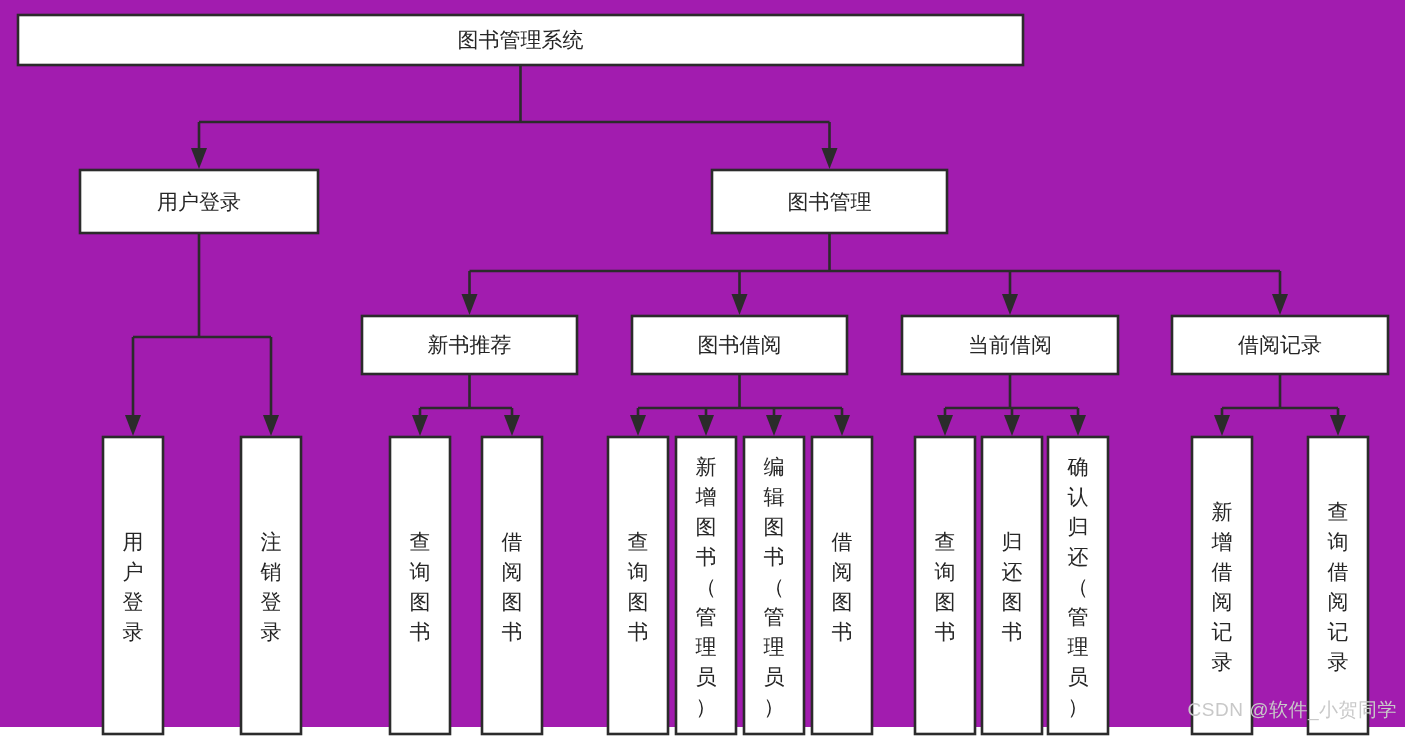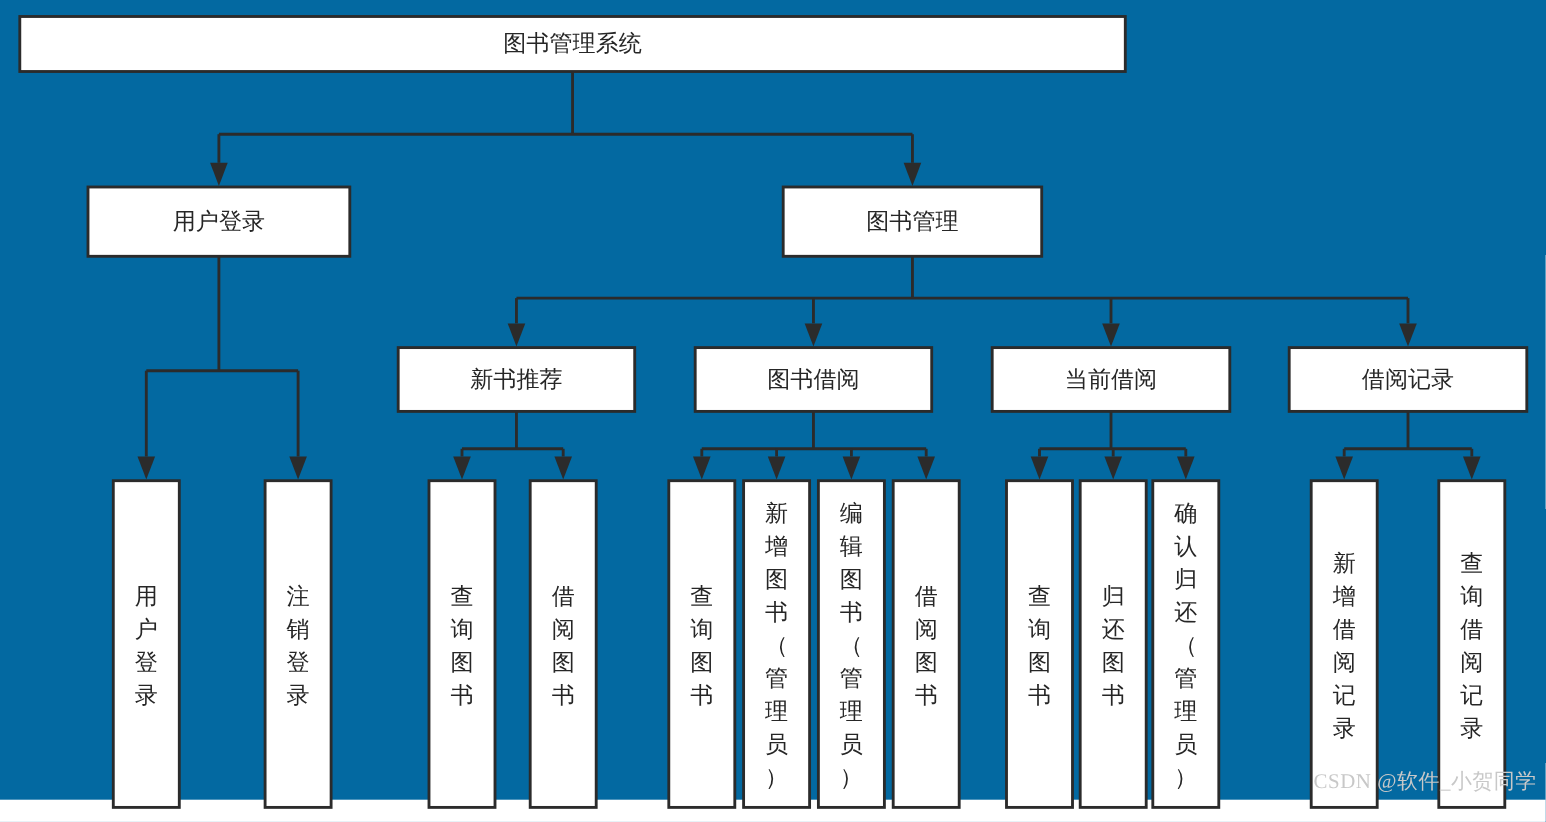--- a/index.html
+++ b/index.html
@@ -11,21 +11,21 @@
   body {
     width: 1405px;
     height: 747px;
     font-family: "DejaVu Sans", "Liberation Sans", sans-serif;
     overflow: hidden;
   }
   #diagram-root {
     position: relative;
     width: 1405px;
     height: 727px;
-    background: #0369a1;
+    background: #a21caf;
   }
   svg.diagram-canvas {
     position: absolute;
     top: 0;
     left: 0;
     width: 1405px;
     height: 747px;
     display: block;
   }
   .node-box {
@@ -53,21 +53,21 @@
   .node-label-vertical {
     fill: #262626;
     font-family: "DejaVu Sans", "Liberation Sans", sans-serif;
     font-size: 21px;
     text-anchor: middle;
   }
   .watermark-text {
     position: absolute;
     right: 8px;
     bottom: 4px;
-    font-family: Liberation Serif, serif;
+    font-family: Liberation Sans, sans-serif;
     font-size: 19px;
     color: #c8c8c8;
     letter-spacing: 0.5px;
     white-space: nowrap;
     user-select: none;
   }
 </style>
 </head>
 <body>
 

